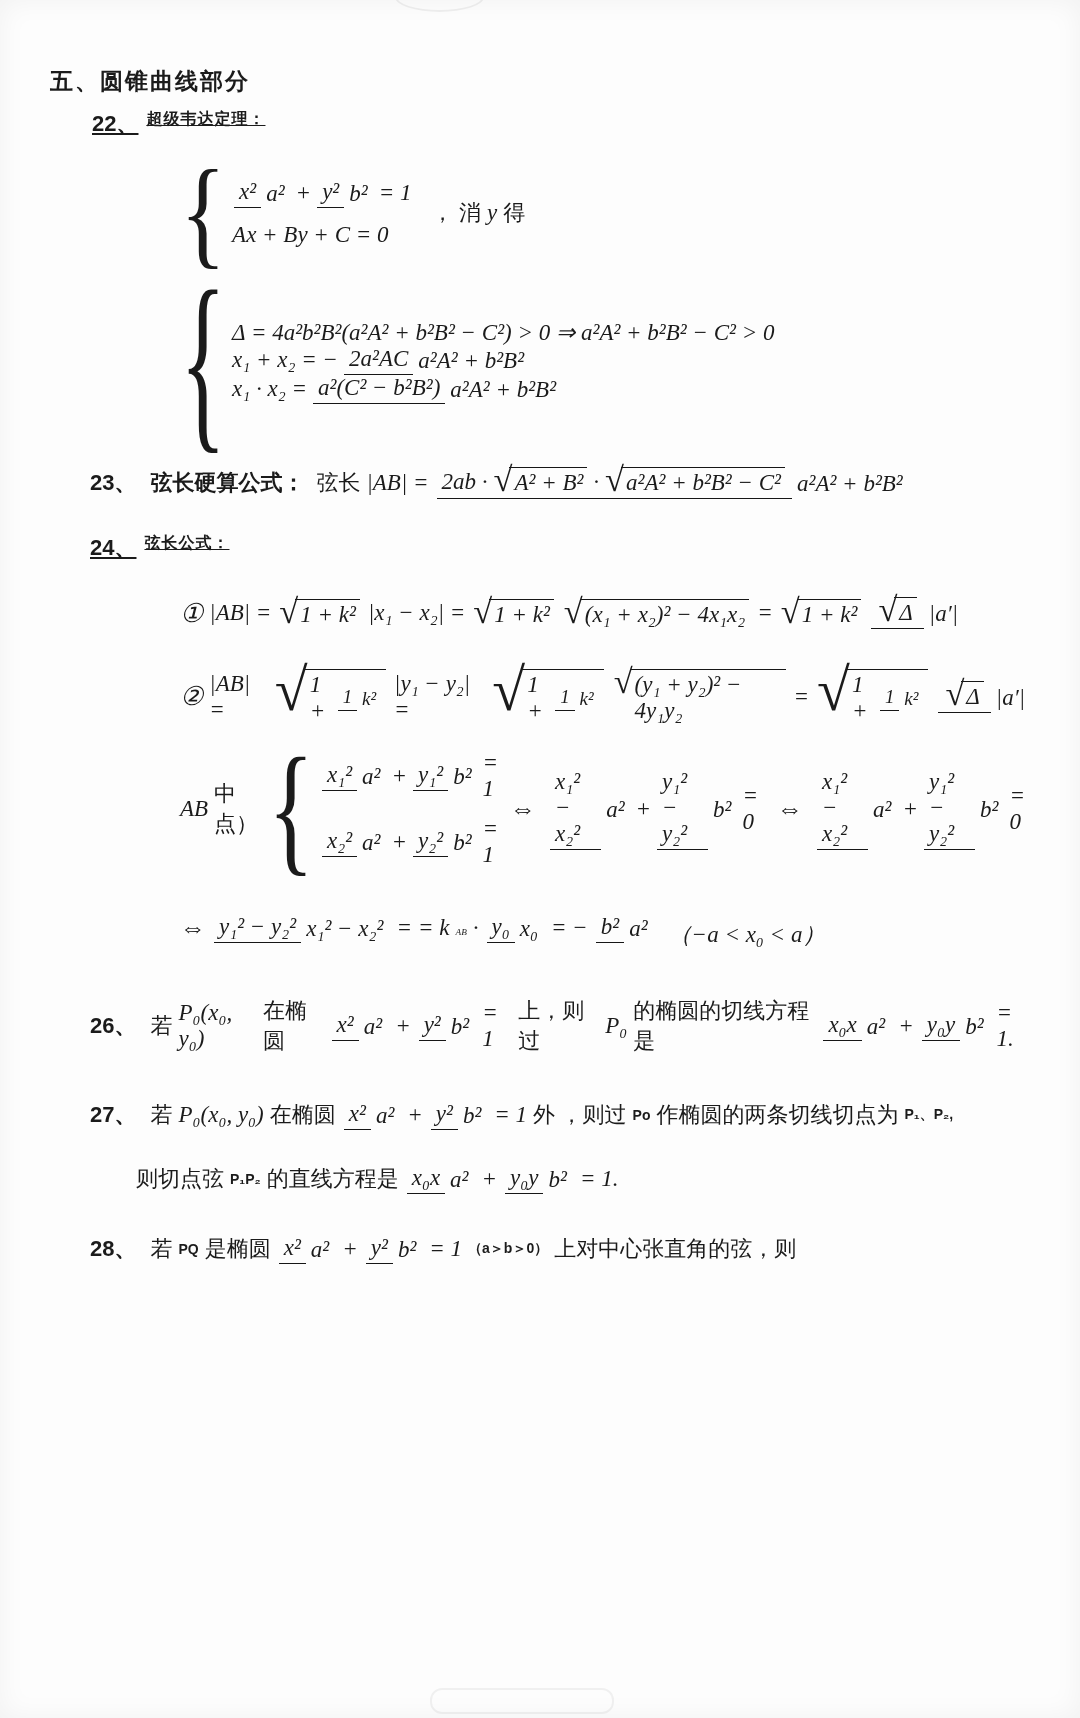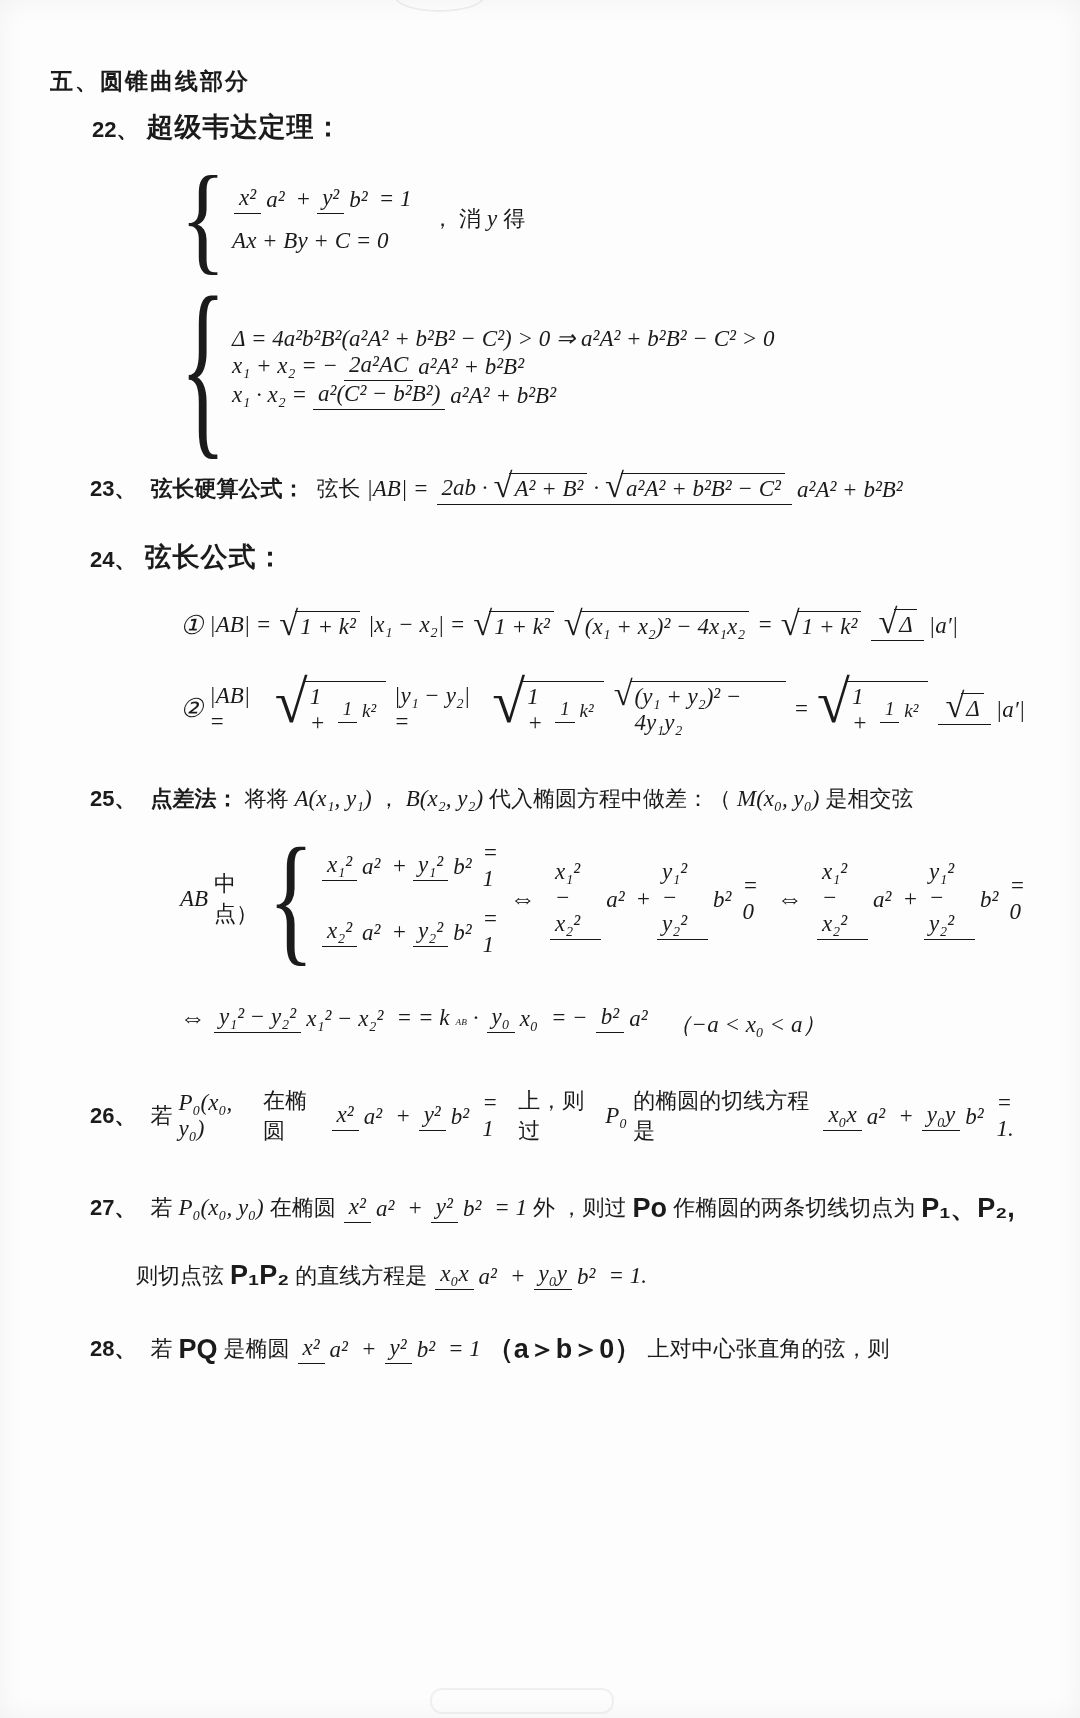--- a/index.html
+++ b/index.html
@@ -1,25 +1,25 @@
 <!DOCTYPE html>
 <html><head>
 <meta charset="utf-8">
 <style>
   html,body{margin:0;padding:0;background:#e8e8e8;}
   .page{position:relative;width:1080px;height:1718px;margin:0 auto;background:#fdfdfd;
         box-sizing:border-box;padding:66px 48px 30px 50px;overflow:hidden;color:#1b1b1b;
         box-shadow:inset 0 0 28px rgba(0,0,0,0.05);}
   .cn{font-family:"Liberation Serif",serif;font-style:normal;font-size:22px;}
   .m{font-family:"Liberation Serif",serif;font-style:italic;font-size:23px;}
-  .sn{font-family:"Liberation Sans",sans-serif;font-weight:700;font-size:27px;}
+  .sn{font-family:"Liberation Sans",sans-serif;font-weight:700;font-size:14px;}
   .no{font-family:"Liberation Sans",sans-serif;font-weight:700;font-size:22px;margin-right:8px;}
   .sec{font-size:23px;font-weight:600;letter-spacing:2px;}
-  .ihead{display:flex;align-items:flex-end;}
-  .ihead .cn{font-weight:600;font-size:27px;letter-spacing:1px;}
+  .ihead{display:flex;align-items:flex-start;text-decoration:underline;}
+  .ihead .cn{font-weight:600;font-size:16px;letter-spacing:1px;}
   .iline{display:flex;align-items:center;gap:6px;flex-wrap:nowrap;}
   .fml{display:flex;align-items:center;gap:6px;flex-wrap:nowrap;}
   
   .fr{display:inline-flex;align-items:center;vertical-align:middle;margin:0 2px;}
   .fr .n{display:flex;align-items:center;justify-content:center;gap:4px;padding:0 5px 2px;border-bottom:1.7px solid #161616;}
   .fr .d{display:flex;align-items:center;justify-content:center;gap:4px;padding:2px 5px 0;}
   .fr.sm{font-size:0.82em;margin:0 1px;}
   
   .sq{display:inline-flex;align-items:flex-start;margin:0 2px;}
   .sq .rs{font-family:"Liberation Serif",serif;font-style:normal;font-size:1.5em;line-height:0.78;
@@ -198,31 +198,20 @@
       <span class="n">
         <span class="sq">
           <span class="rs">√</span>
           <span class="rb">Δ</span>
         </span>
       </span>
       <span class="d">|a′|</span>
     </span>
   </div>
 
-  <div class="iline" style="margin:48px 0 0 40px;">
-    <span class="no">25、</span>
-    <span class="cn" style="font-weight:600;">点差法：</span>
-    <span class="cn">将将</span>
-    <span class="m">A(x₁, y₁)</span>
-    <span class="cn">，</span>
-    <span class="m">B(x₂, y₂)</span>
-    <span class="cn">代入椭圆方程中做差：（</span>
-    <span class="m">M(x₀, y₀)</span>
-    <span class="cn">是相交弦</span>
-  </div>
 
   <div class="fml" style="margin:26px 0 0 130px;">
     <span class="m">AB</span>
     <span class="cn">中点）</span>
     <span class="br br25">{</span>
     <span class="cases" style="gap:14px;">
       <span class="crow m">
         <span class="fr">
           <span class="n">x₁²</span>
           <span class="d">a²</span>

